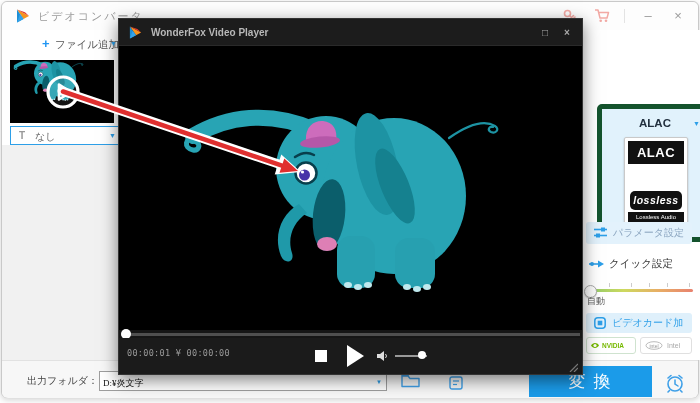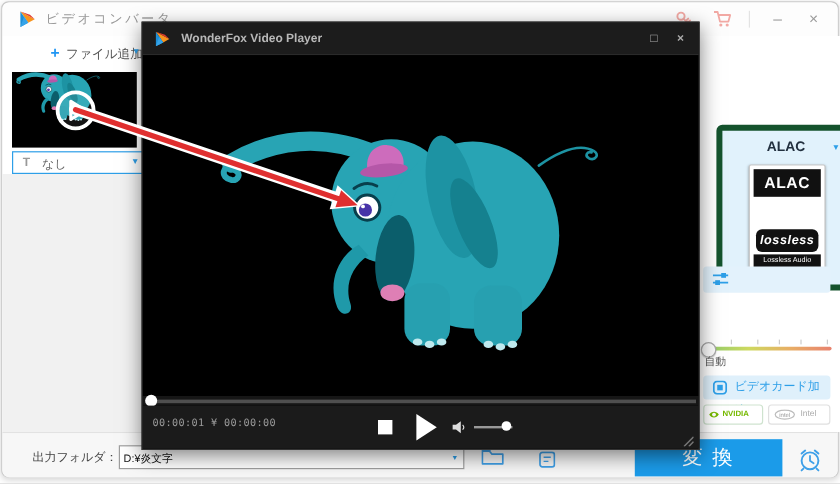--- a/index.html
+++ b/index.html
@@ -27,21 +27,21 @@
   .losslogo{margin:0 5px;height:19px;line-height:19px;background:#111;border-radius:5px;color:#fff;font-style:italic;font-weight:bold;font-size:10.5px;text-align:center;letter-spacing:.5px;}
   .band2{height:11px;line-height:11px;font-size:6px;margin:2px 3px 3px 3px;}
   .sbtn{background:#e3f2fc;border-radius:3px;}
   .sbtn .lbl{font-size:10px;line-height:22px;}
   .slider-track{left:8px;top:259px;width:104px;height:3px;border-radius:2px;background:linear-gradient(90deg,#8fcb6b,#cdd95f,#e8ae65,#e8826f);}
   .tick{width:1px;height:4px;background:#ccc;top:253px;}
   .knob{width:11px;height:11px;border-radius:50%;background:#fcfcfc;border:1px solid #aaa;box-shadow:0 1px 1px rgba(0,0,0,.2);}
   .bottombar{left:0;top:358px;width:696px;height:37px;background:#f7f7f7;border-top:1px solid #e2e2e2;border-radius:0 0 6px 6px;}
   .outlabel{left:25px;top:13px;font-size:10px;color:#444;}
   .outcombo{left:97px;top:10px;width:288px;height:20px;background:#fff;border:1px solid #9e9e9e;box-sizing:border-box;}
-  .outcombo input{border:0;outline:0;width:266px;height:16px;font-size:9px;color:#111;padding:1px 0 0 3px;font-family:Liberation Sans, sans-serif;background:transparent;}
+  .outcombo input{border:0;outline:0;width:266px;height:16px;font-size:9px;color:#111;padding:1px 0 0 3px;font-family:Liberation Serif, serif;background:transparent;}
   .convert{left:527px;top:5px;width:123px;height:31px;background:#1b9be9;color:#fff;font-size:17px;letter-spacing:8px;text-align:center;line-height:31px;padding-left:6px;box-sizing:border-box;cursor:pointer;}
   .player{left:118px;top:18px;width:463px;height:355px;background:#000;border:1px solid #333;box-sizing:content-box;box-shadow:0 5px 16px rgba(0,0,0,.5);z-index:5;}
   .ptitle{left:0;top:0;width:463px;height:27px;background:#1c1c1c;border-bottom:1px solid #2a2a2a;box-sizing:border-box;font-weight:bold;}
   .ptxt{left:32px;top:0;height:27px;line-height:27px;font-size:10px;color:#b8b8b8;}
   .pbtn{top:0;width:18px;height:27px;line-height:27px;text-align:center;color:#aaa;font-size:10px;}
   .canvas{left:0;top:27px;width:463px;height:284px;background:#000;}
   .seekrow{left:0;top:311px;width:463px;height:8px;background:#161616;}
   .seektrack{left:2px;top:3px;width:459px;height:3px;background:#4f4f4f;}
   .seekknob{left:2px;top:-1px;width:10px;height:10px;border-radius:50%;background:#fff;}
   .controls{left:0;top:319px;width:463px;height:36px;background:#1b1b1b;}
@@ -162,22 +162,31 @@
         </div>
       </div>
 
       <div class="abs sbtn" style="left:5px;top:192px;width:106px;height:22px">
         <svg class="abs" style="left:8px;top:5px" width="13" height="12" viewBox="0 0 13 12">
           <line x1="0" y1="2.5" x2="13" y2="2.5" stroke="#2d9fe8" stroke-width="1.6"></line>
             <rect x="7" y="0.5" width="4" height="4" fill="#2d9fe8"></rect>
           <line x1="0" y1="8.5" x2="13" y2="8.5" stroke="#2d9fe8" stroke-width="1.6"></line>
             <rect x="2" y="6.5" width="4" height="4" fill="#2d9fe8"></rect>
         </svg>
-      </div>
-
+        <span class="abs lbl" style="left:27px;color:#8ca6c0">パラメータ設定</span>
+      </div>
+
+      <div class="abs" style="left:5px;top:226px;width:106px;height:16px">
+        <svg class="abs" style="left:3px;top:3px" width="15" height="10" viewBox="0 0 15 10">
+          <line x1="0" y1="5" x2="10" y2="5" stroke="#2d9fe8" stroke-width="1.6"></line>
+          <polygon points="9,1.5 15,5 9,8.5" fill="#2d9fe8"></polygon>
+          <circle cx="3" cy="5" r="2" fill="#2d9fe8"></circle>
+        </svg>
+        <span class="abs" style="left:23px;top:1px;font-size:10.5px;color:#333">クイック設定</span>
+      </div>
 
       <div class="abs tick" style="left:28px"></div>
       <div class="abs tick" style="left:50px"></div>
       <div class="abs tick" style="left:68px"></div>
       <div class="abs tick" style="left:86px"></div>
       <div class="abs tick" style="left:108px"></div>
       <div class="abs slider-track"></div>
       <div class="abs knob" style="left:3px;top:255px"></div>
       <div class="abs" style="left:6px;top:265px;font-size:9px;color:#555">自動</div>
 

